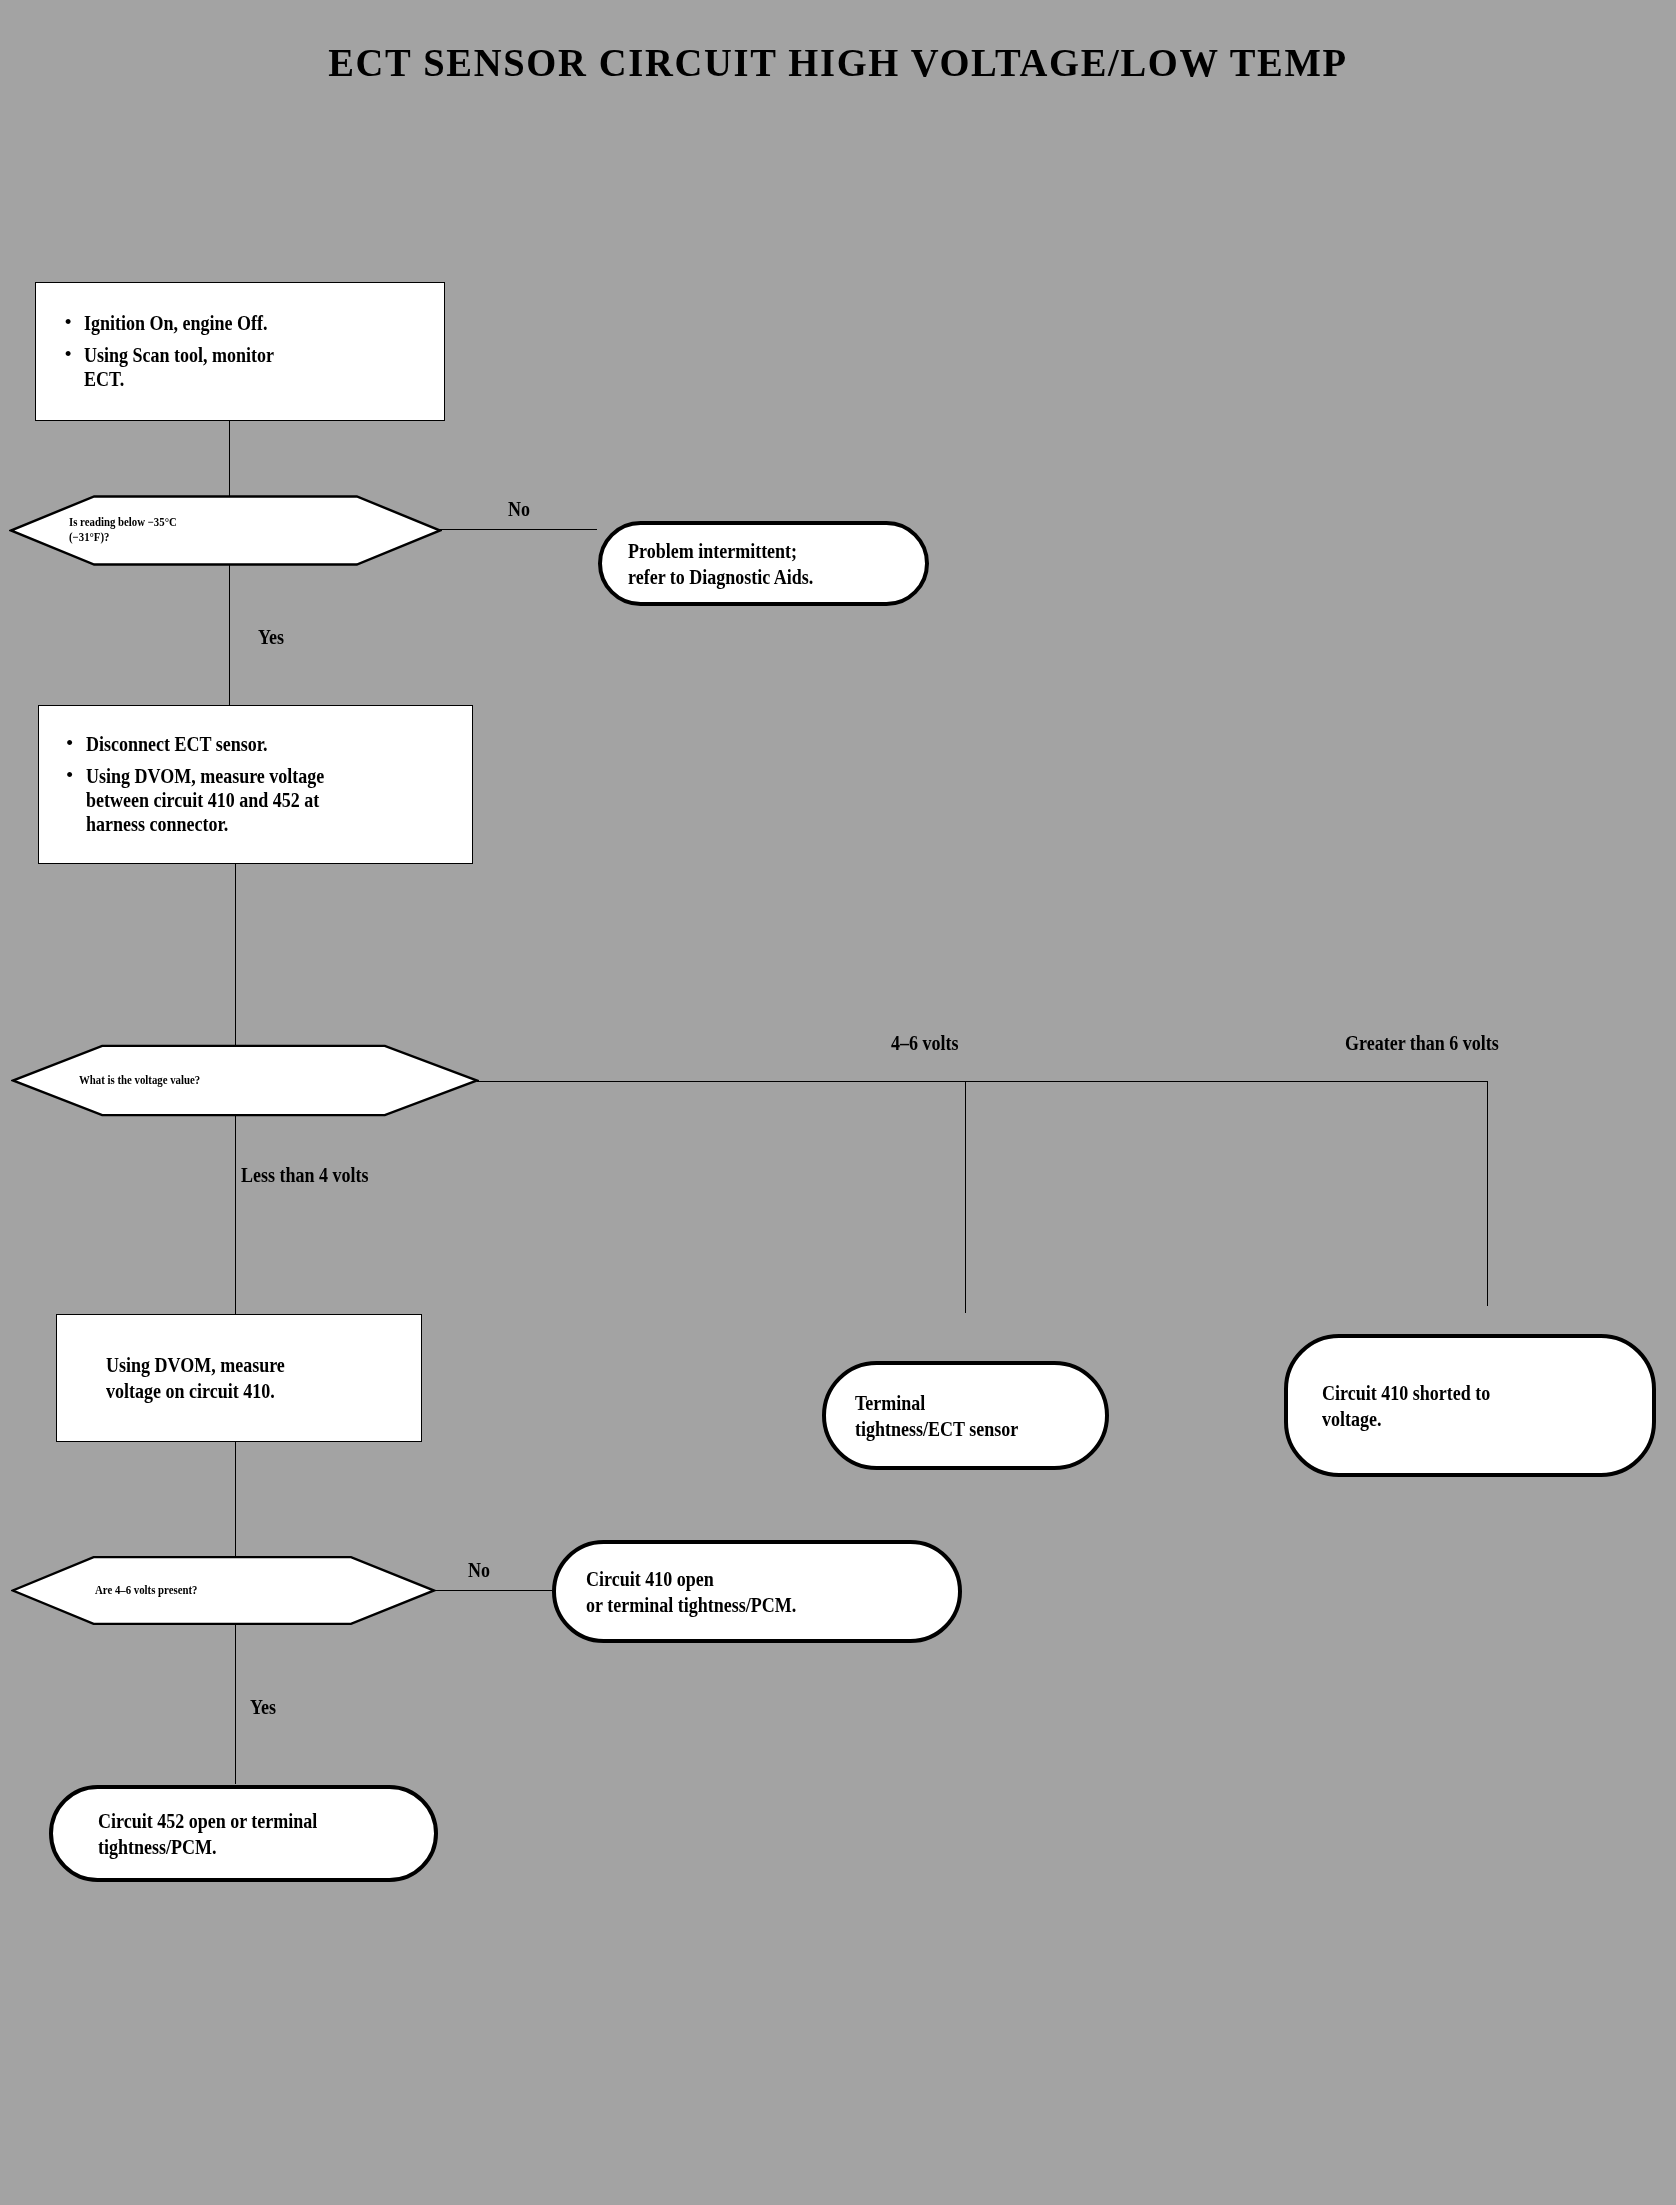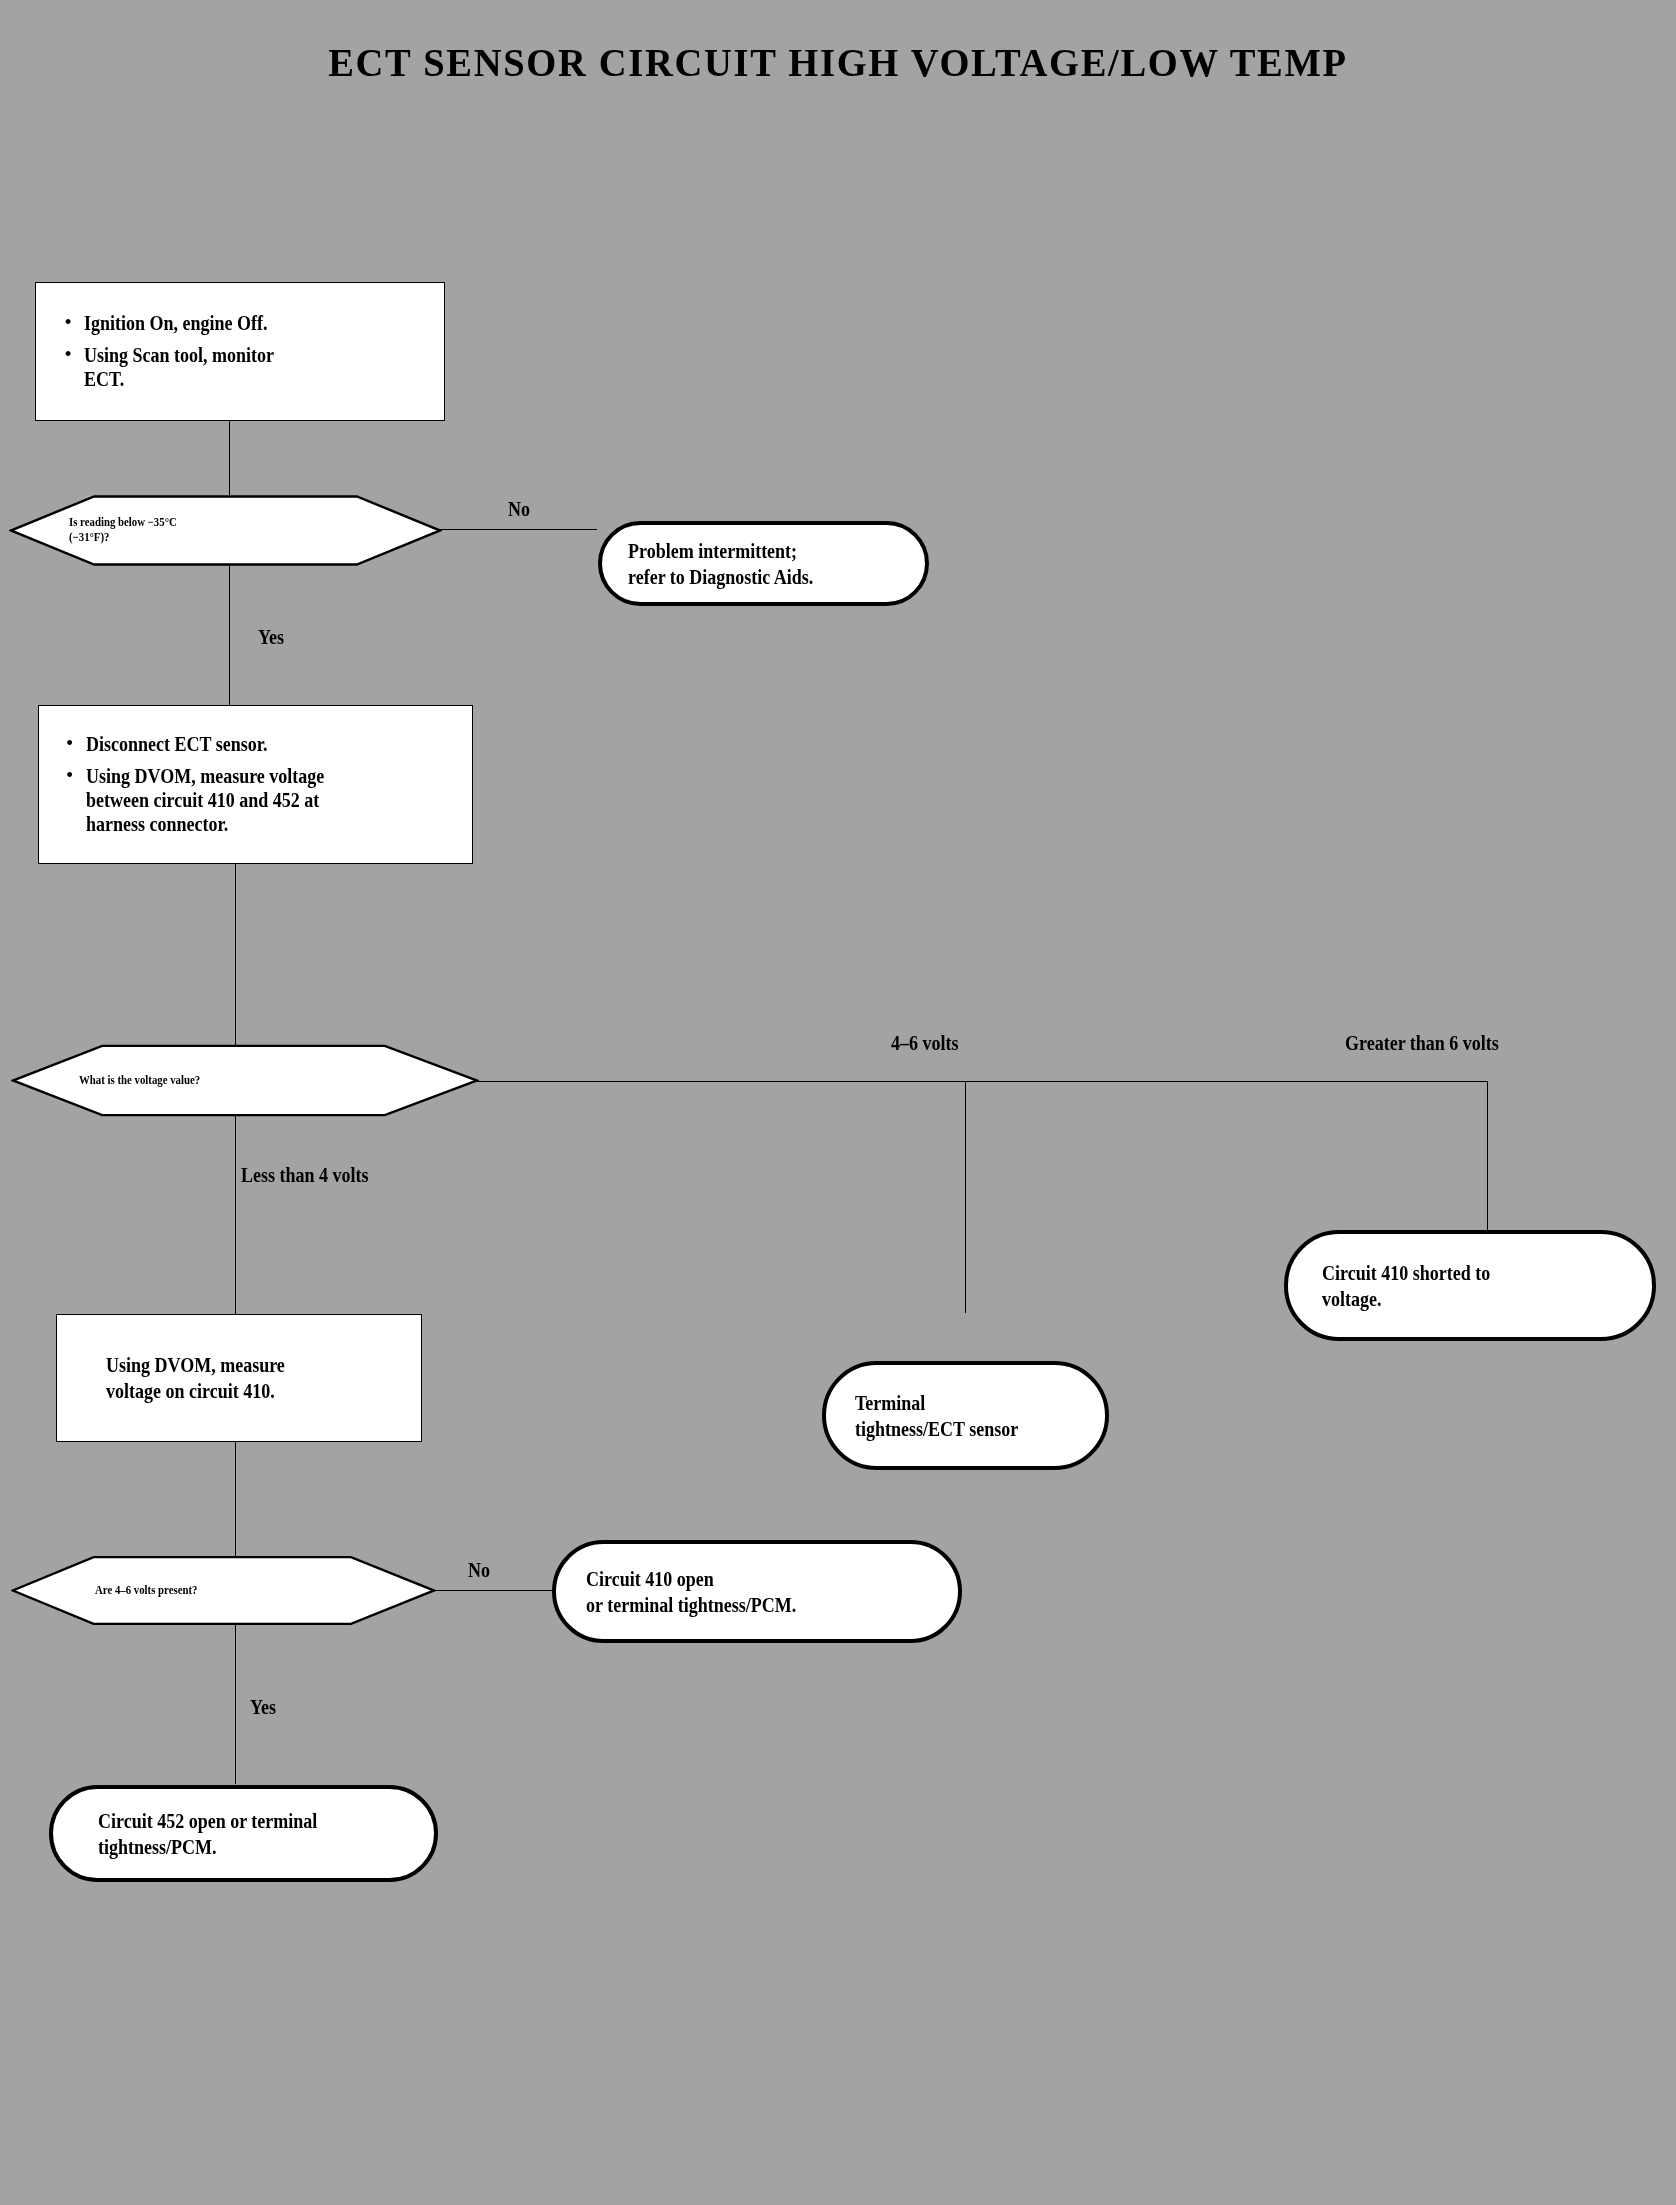--- a/index.html
+++ b/index.html
@@ -246,21 +246,21 @@
     </div>
   </div>
 
   <div class="term" style="left:822px; top:1313px; width:287px; height:109px; border-radius:55px;margin-top:48px;">
     <div class="inner" style="padding:0 29px;">
       <span>Terminal
 tightness/ECT sensor</span>
     </div>
   </div>
 
-  <div class="term" style="left:1284px; top:1230px; width:372px; height:111px; border-radius:55px;">
+  <div class="term" style="left:1284px; top:1334px; width:372px; height:143px; border-radius:55px;">
     <div class="inner" style="padding:0 34px;">
       <span>Circuit 410 shorted to
 voltage.</span>
     </div>
   </div>
 
   <div class="vline thin" style="left:235px; top:1442px; height:130px;"></div>
 
   <div class="hex" style="left:11px; top:1555px; width:425px; height:71px;">
     <svg width="425" height="71" viewBox="0 0 700 116">

